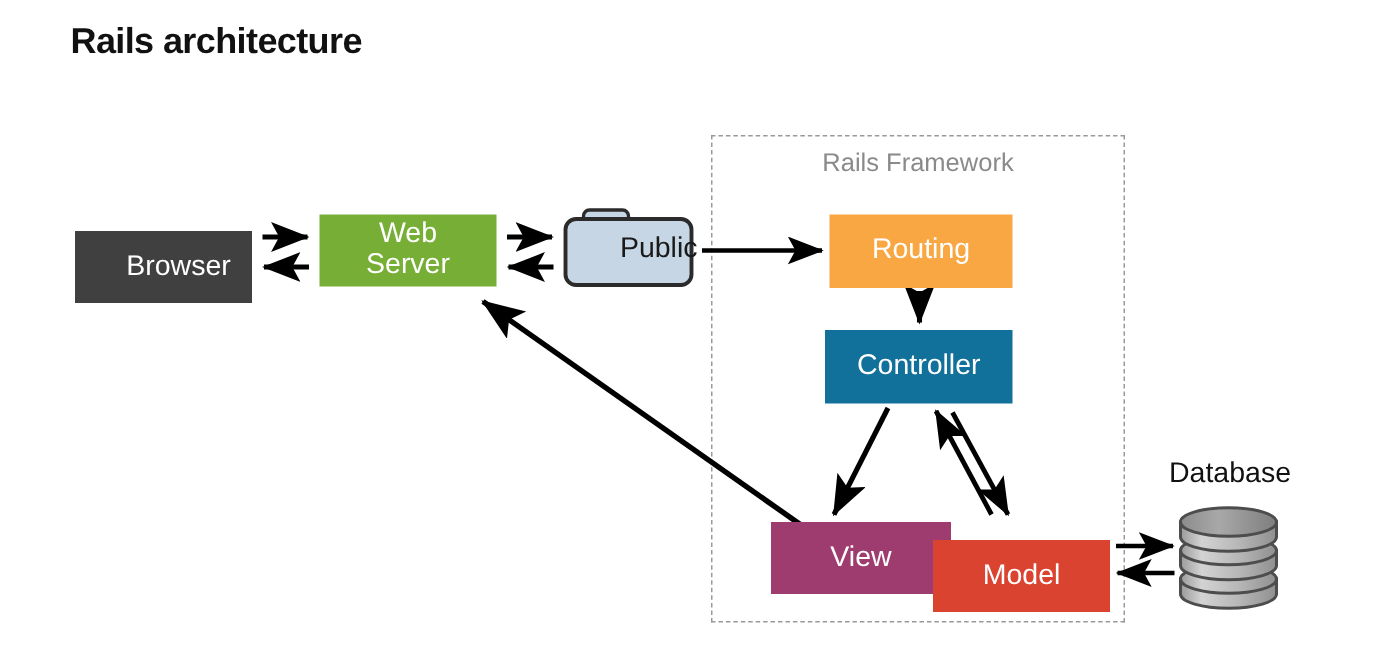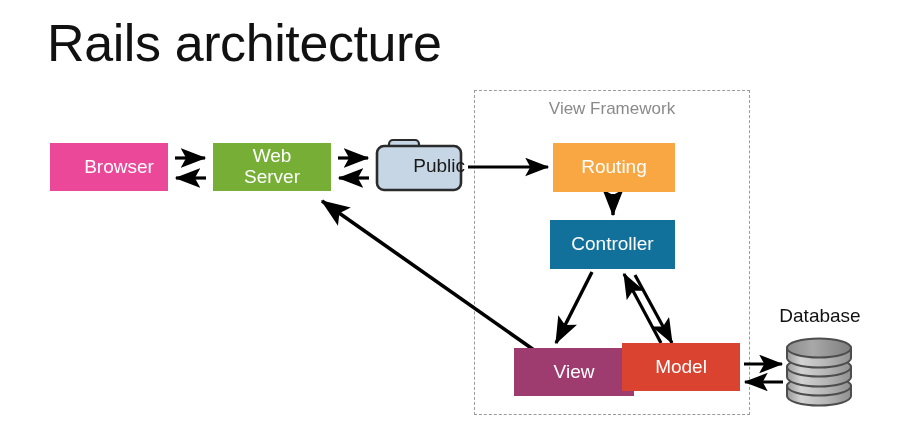--- a/index.html
+++ b/index.html
@@ -15,22 +15,22 @@
     position: relative;
     width: 916px;
     height: 446px;
     background: #ffffff;
     overflow: hidden;
   }
   #title {
     position: absolute;
     left: 47px;
     top: 14px;
-    font-size: 52px;
-    font-weight: normal;
+    font-size: 24px;
+    font-weight: bold;
     color: #111111;
     letter-spacing: -0.4px;
     line-height: 1.15;
     white-space: nowrap;
   }
   .diagram-svg {
     position: absolute;
     left: 0;
     top: 0;
     width: 916px;
@@ -42,26 +42,26 @@
     align-items: center;
     justify-content: center;
     text-align: center;
     color: #ffffff;
     font-size: 19px;
     line-height: 1.08;
     font-family: "Liberation Sans", sans-serif;
     box-sizing: border-box;
     white-space: pre-line;
   }
-  #node-browser  { left: 50px;  top: 143px; width: 118px; height: 48px; background: #ec4899; padding-left: 20px; }
+  #node-browser  { left: 50px;  top: 154px; width: 118px; height: 48px; background: #404040; padding-left: 20px; }
   #node-webserver{ left: 213px; top: 143px; width: 118px; height: 48px; background: #76ae36; }
   #node-routing  { left: 553px; top: 143px; width: 122px; height: 49px; background: #f9a743; }
   #node-controller{left: 550px; top: 220px; width: 125px; height: 49px; background: #11719b; }
   #node-view     { left: 489px; top: 348px; width: 120px; height: 48px; background: #9e3c70; margin-left: 25px; }
-  #node-model    { left: 622px; top: 343px; width: 118px; height: 48px; background: #d9432f; }
+  #node-model    { left: 622px; top: 360px; width: 118px; height: 48px; background: #d9432f; }
 
   #framework-box {
     position: absolute;
     left: 474px;
     top: 90px;
     width: 276px;
     height: 325px;
     border: 1.6px dashed #9a9a9a;
     box-sizing: border-box;
   }
@@ -112,21 +112,21 @@
   }
 </style>
 </head>
 <body>
 
 <div id="slide">
 
   <div id="title">Rails architecture</div>
 
   <div id="framework-box"></div>
-  <div id="framework-label">View Framework</div>
+  <div id="framework-label">Rails Framework</div>
 
   <svg class="diagram-svg" viewBox="0 0 916 446" xmlns="http://www.w3.org/2000/svg">
     <defs>
       <marker id="ah" markerWidth="9" markerHeight="9" refX="7.6" refY="3.1" orient="auto" markerUnits="strokeWidth">
         <path d="M0,0 L8,3.1 L0,6.2 L1.7,3.1 z" fill="#000000"></path>
       </marker>
     </defs>
 
     <g>
       <line x1="175" y1="158" x2="205" y2="158" stroke="#000" stroke-width="3.2" marker-end="url(#ah)"></line>

